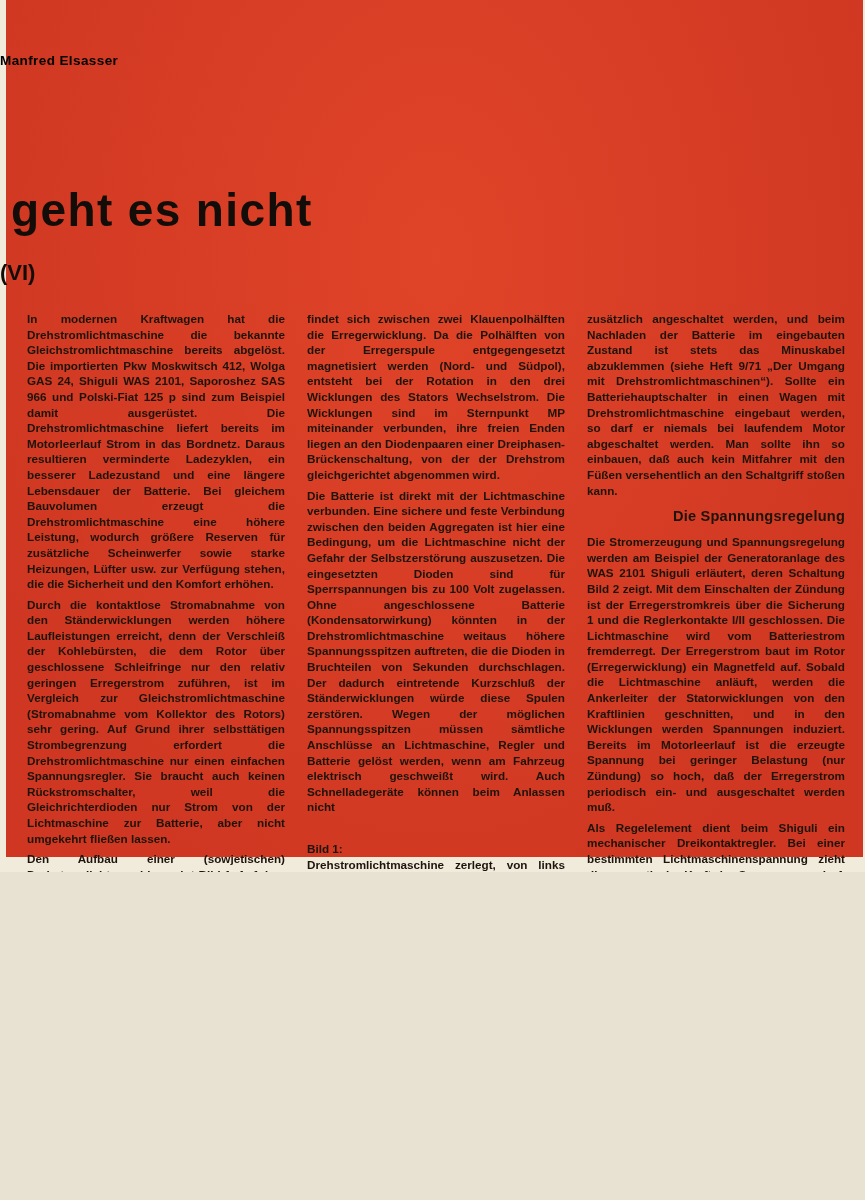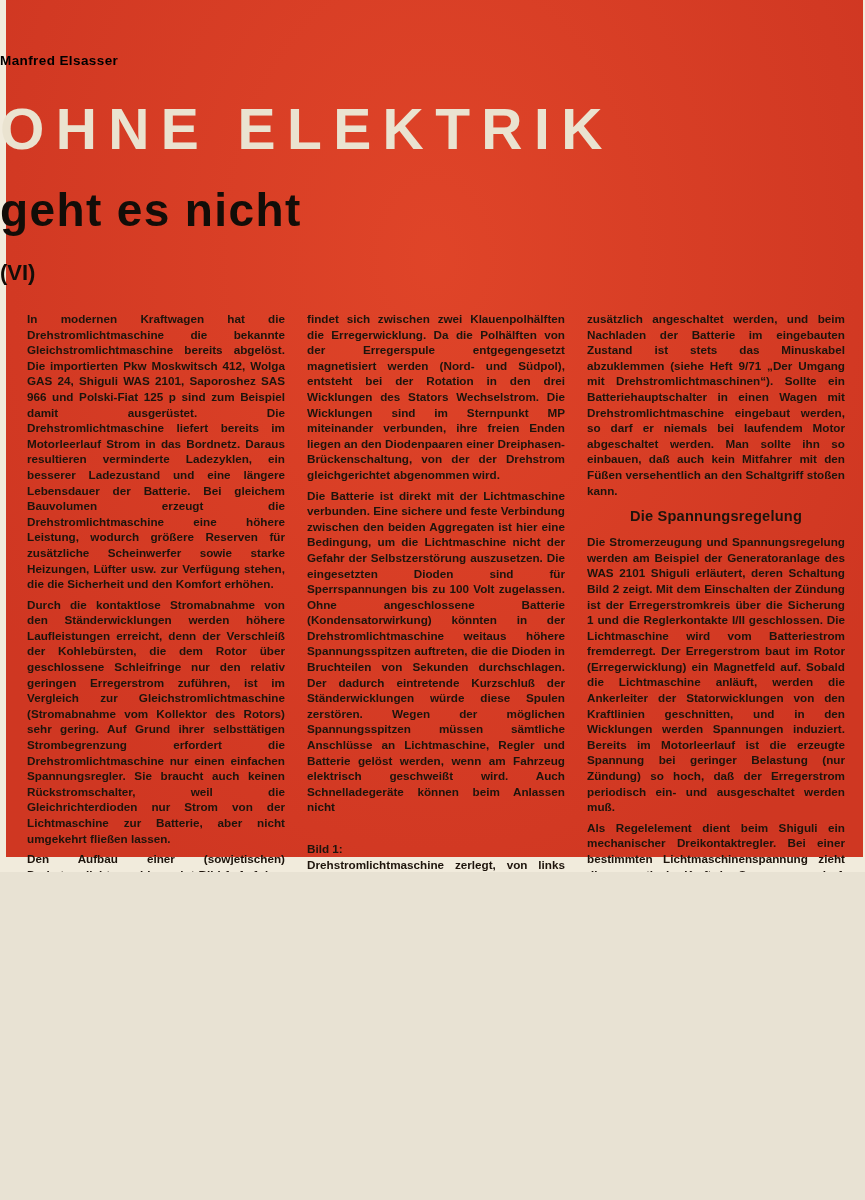--- a/index.html
+++ b/index.html
@@ -12,45 +12,44 @@
   *{box-sizing:border-box;margin:0;padding:0;}
   html,body{width:865px;}
   body{font-family:"Liberation Sans","DejaVu Sans",sans-serif;background:#e8e2d3;}
   .page{position:relative;width:865px;height:872px;background:var(--margin-cream);overflow:hidden;}
   .red-area{position:absolute;left:6px;top:0;right:2px;bottom:15px;
     background:var(--page-red);
     background-image:radial-gradient(ellipse at 50% 30%, rgba(255,160,80,0.10), rgba(0,0,0,0.06) 85%);}
   .author{position:absolute;left:0;top:53px;width:865px;font-size:13.5px;font-weight:700;letter-spacing:0.4px;}
   .title1{position:absolute;left:0;top:96px;width:865px;font-size:57px;font-weight:700;
     letter-spacing:0.20em;color:var(--title-cream);white-space:nowrap;}
-  .title2{position:absolute;left:0;top:183px;width:865px;font-size:46px;font-weight:700;letter-spacing:0.03em;color:#120d08;}
+  .title2{position:absolute;left:0;top:183px;width:865px;font-size:46px;font-weight:700;letter-spacing:0.03em;color:#120d08;padding-left:11px;}
   .part{position:absolute;left:0;top:260px;width:865px;font-size:22px;font-weight:700;color:#120d08;text-align:left;}
   .columns{position:absolute;left:27px;top:311px;width:818px;height:586px;
     display:flex;justify-content:space-between;overflow:hidden;color:var(--text-black);}
   .col{width:258px;flex:0 0 258px;}
   .blk{font-size:11.7px;line-height:15.6px;font-weight:700;text-align:justify;}
   .blk.p{margin:0 0 5px;}
-  .blk.h{margin:10px 0 9px;font-size:14.6px;line-height:17px;text-align:center;letter-spacing:0.2px;}
+  .blk.h{margin:10px 0 9px;font-size:14.6px;line-height:17px;text-align:right;letter-spacing:0.2px;}
   .blk.caption-title{margin:26px 0 0;text-align:left;}
   .blk.caption{margin:0;}
   .photo{position:absolute;left:27px;top:898px;width:818px;height:244px;background:var(--photo-bg);
     box-shadow:0 0 0 1px rgba(60,30,15,0.25);}
   .photo svg{display:block;width:100%;height:100%;}
   .page-number{position:absolute;left:25px;top:1174px;font-size:13px;font-weight:400;color:#17100a;}
   .magazine{position:absolute;right:22px;top:1166px;font-size:12px;font-weight:700;
     letter-spacing:0.4px;color:#17100a;}
 </style>
 </head>
 <body>
 
 <div class="page">
   <div class="red-area"></div>
 
   <div class="author">Manfred Elsasser</div>
-  <div class="title1">OHNE ELEKTRIK</div>
   <div class="title2">geht es nicht</div>
   <div class="part">(VI)</div>
 
   <div class="columns">
     <section class="col">
         <p class="blk p">In modernen Kraftwagen hat die Drehstromlichtmaschine die bekannte Gleichstromlichtmaschine bereits abgelöst. Die importierten Pkw Moskwitsch 412, Wolga GAS 24, Shiguli WAS 2101, Saporoshez SAS 966 und Polski-Fiat 125 p sind zum Beispiel damit ausgerüstet. Die Drehstromlichtmaschine liefert bereits im Motorleerlauf Strom in das Bordnetz. Daraus resultieren verminderte Ladezyklen, ein besserer Ladezustand und eine längere Lebensdauer der Batterie. Bei gleichem Bauvolumen erzeugt die Drehstromlichtmaschine eine höhere Leistung, wodurch größere Reserven für zusätzliche Scheinwerfer sowie starke Heizungen, Lüfter usw. zur Verfügung stehen, die die Sicherheit und den Komfort erhöhen.</p>
         <p class="blk p">Durch die kontaktlose Stromabnahme von den Ständerwicklungen werden höhere Laufleistungen erreicht, denn der Verschleiß der Kohlebürsten, die dem Rotor über geschlossene Schleifringe nur den relativ geringen Erregerstrom zuführen, ist im Vergleich zur Gleichstromlichtmaschine (Stromabnahme vom Kollektor des Rotors) sehr gering. Auf Grund ihrer selbsttätigen Strombegrenzung erfordert die Drehstromlichtmaschine nur einen einfachen Spannungsregler. Sie braucht auch keinen Rückstromschalter, weil die Gleichrichterdioden nur Strom von der Lichtmaschine zur Batterie, aber nicht umgekehrt fließen lassen.</p>
         <p class="blk p">Den Aufbau einer (sowjetischen) Drehstromlichtmaschine zeigt Bild 1. Auf dem Rotor be-</p>
       </section>
     <section class="col">

